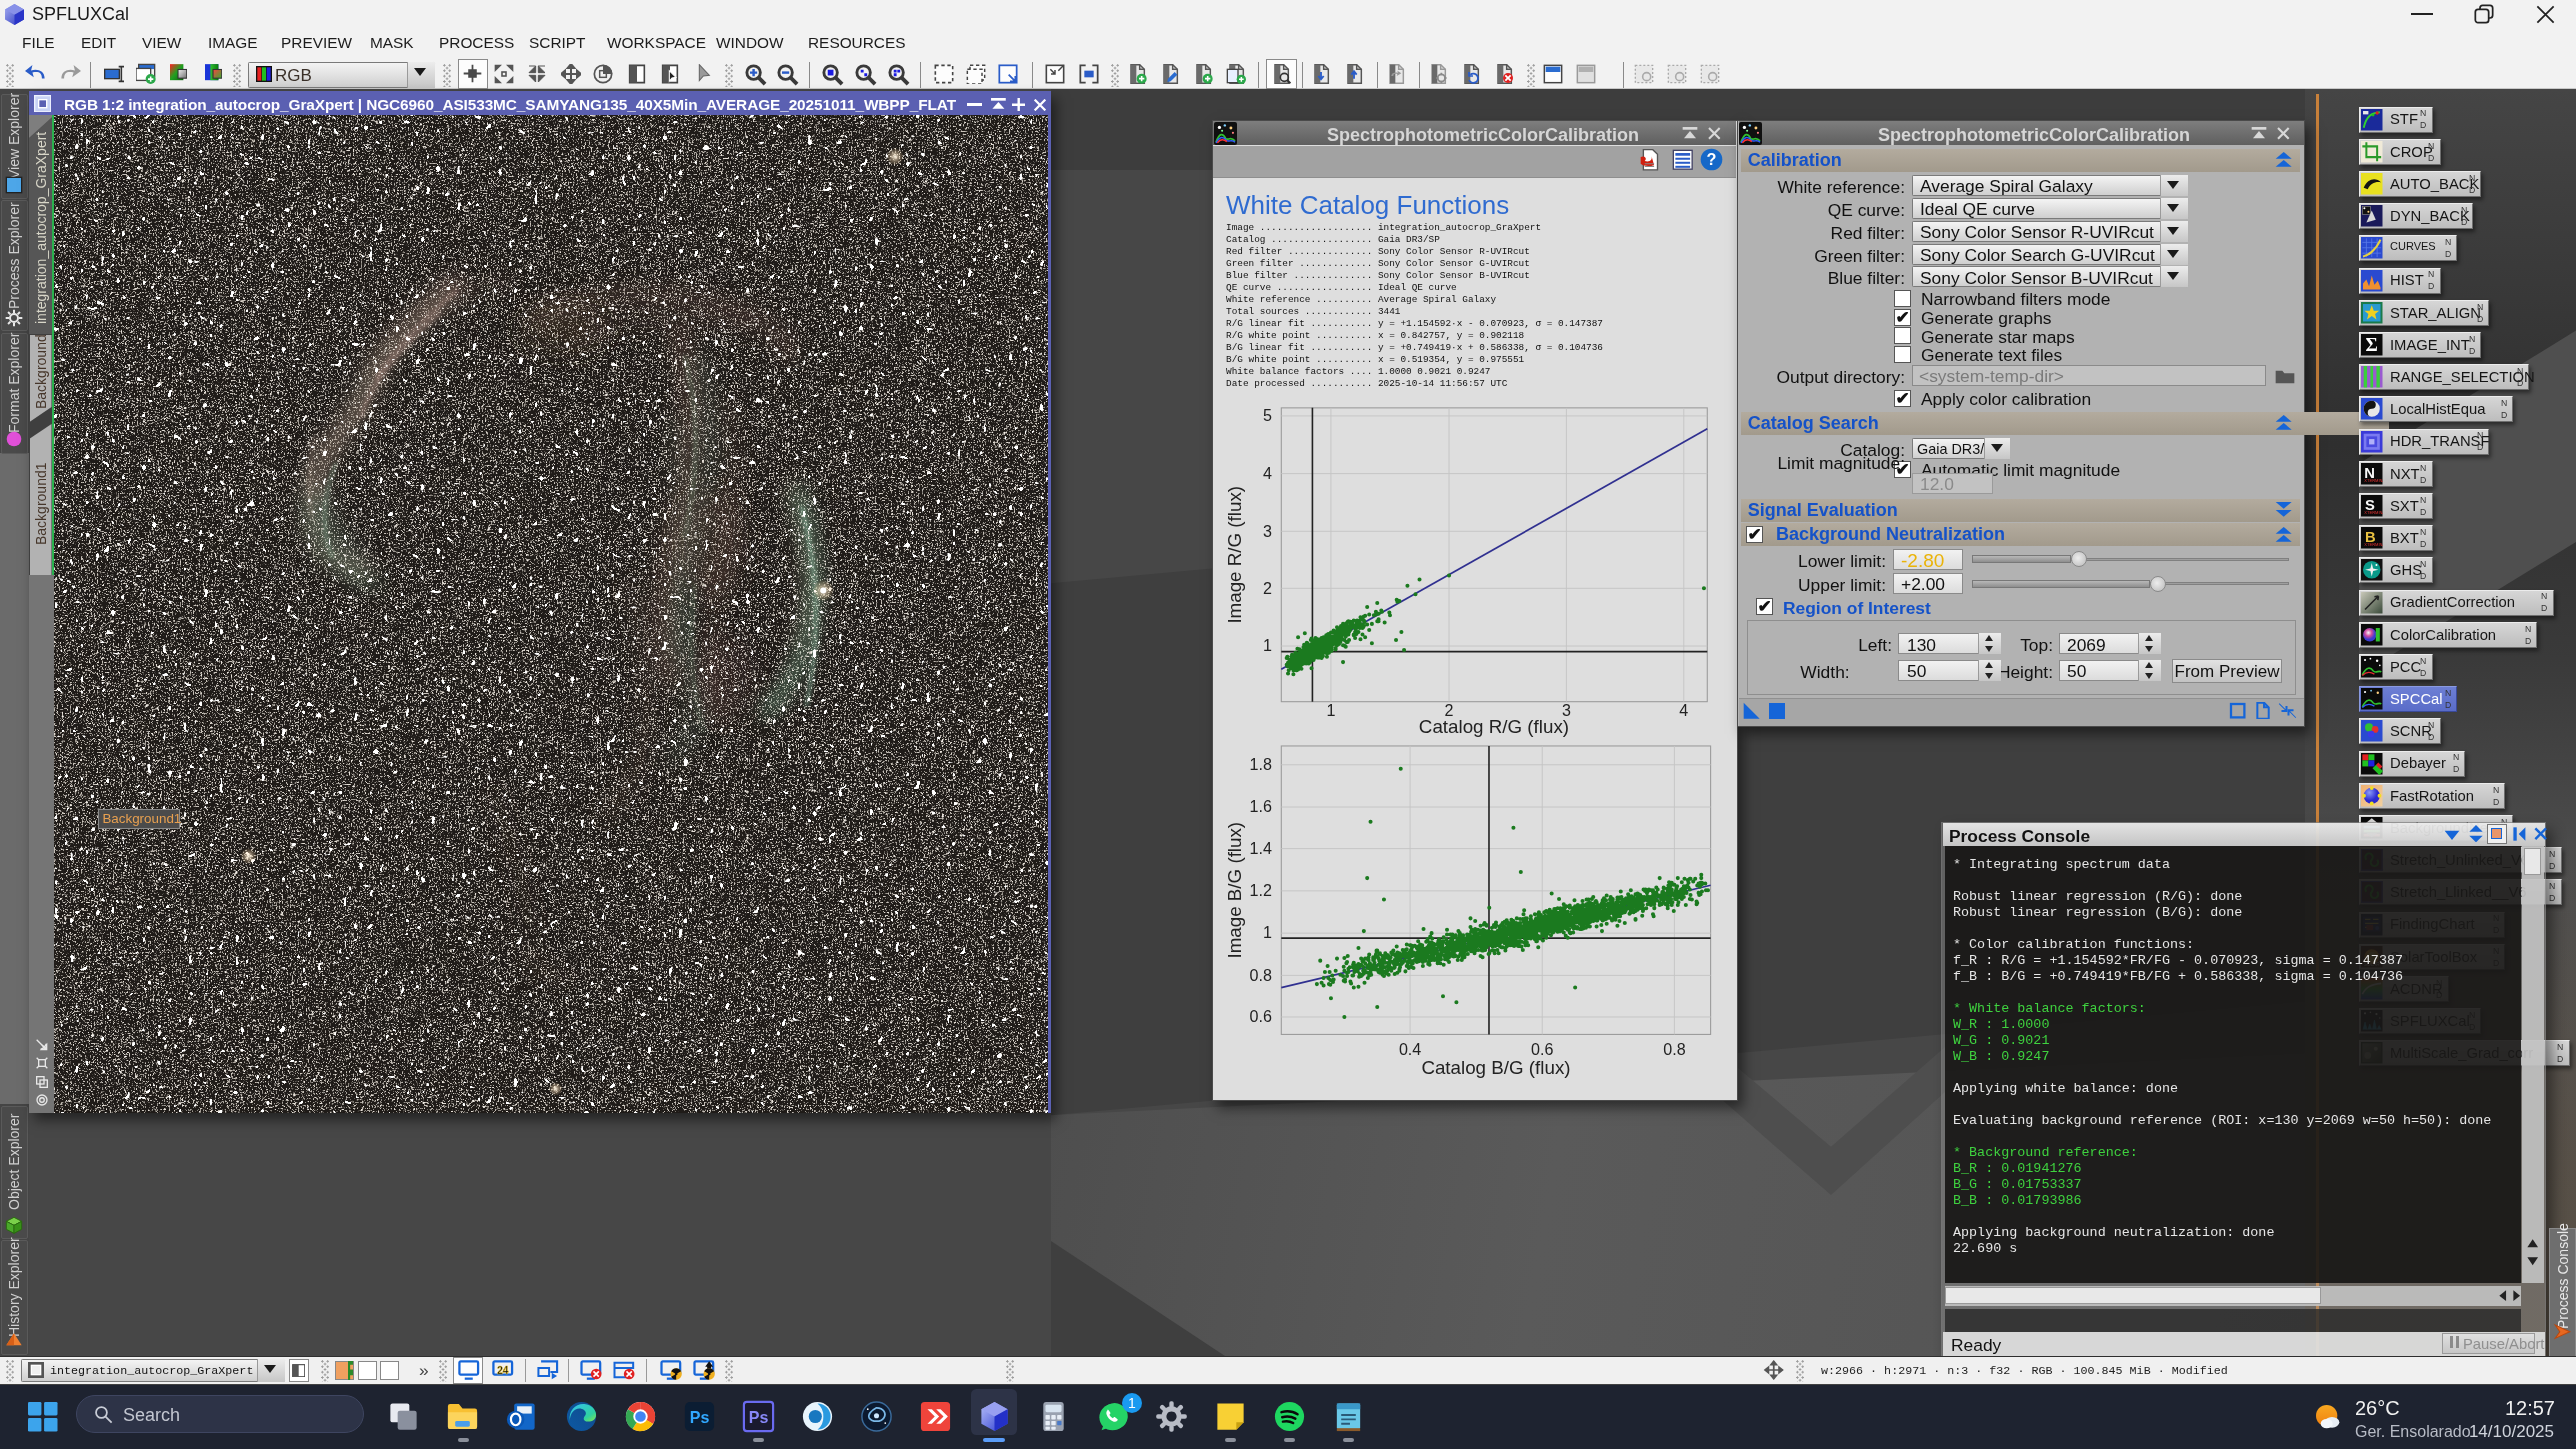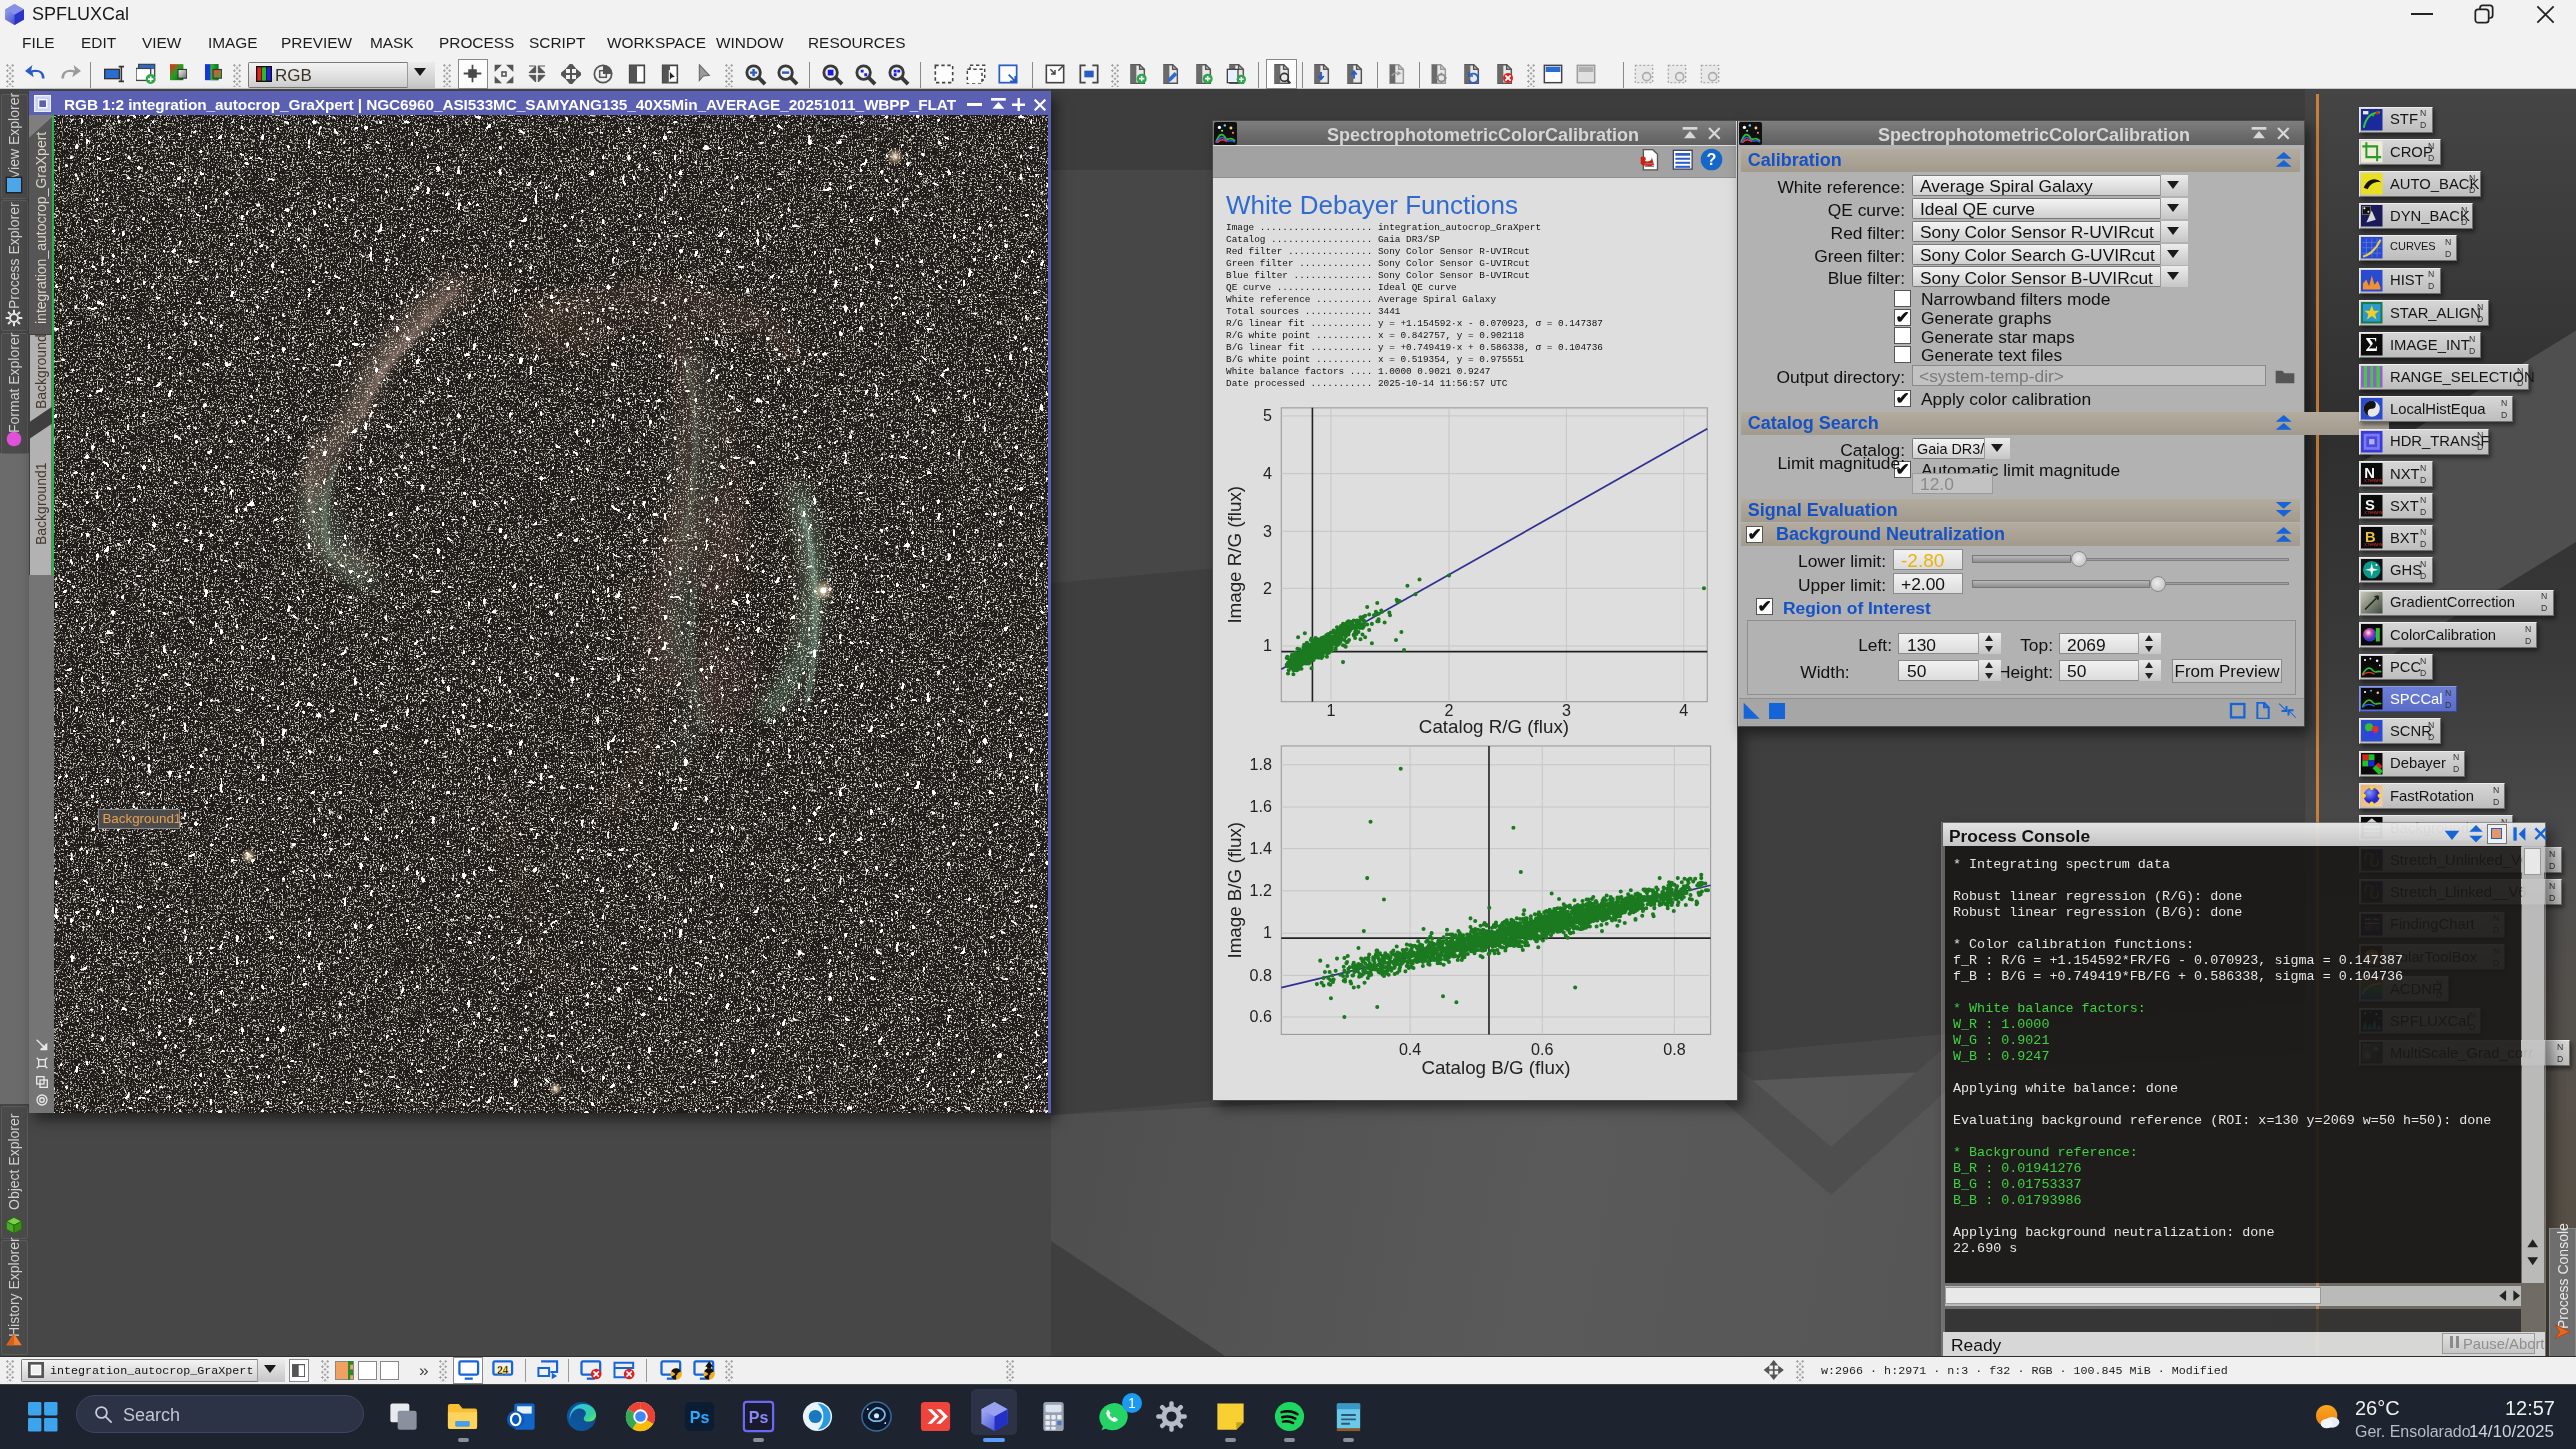--- a/index.html
+++ b/index.html
@@ -527,21 +527,21 @@
     <rect x="2" y="2" width="28" height="28" fill="#fff" stroke="#446" stroke-width="2"></rect>
     <rect x="5" y="6" width="22" height="4" fill="#2a5cc8"></rect>
     <rect x="5" y="13" width="22" height="3" fill="#2a5cc8"></rect>
     <rect x="5" y="19" width="22" height="3" fill="#2a5cc8"></rect>
     <rect x="5" y="25" width="22" height="3" fill="#2a5cc8"></rect>
   </svg>
 <svg class="abs" style="left:1700px;top:148px" width="23" height="23" viewBox="0 0 34 34">
     <circle cx="17" cy="17" r="16" fill="#1668c8"></circle>
     <text x="17" y="25" font-size="24" font-weight="bold" fill="#fff" text-anchor="middle" font-family="Liberation Sans">?</text>
   </svg>
-<div class="abs" style="left:1226px;top:190px;font-size:26px;color:#2f6bd0">White Debayer Functions</div>
+<div class="abs" style="left:1226px;top:190px;font-size:26px;color:#2f6bd0">White Catalog Functions</div>
 <div class="abs mono" style="left:1226px;top:222px;font-size:9.4px;line-height:12px;color:#111;white-space:pre">Image .................... integration_autocrop_GraXpert<br>Catalog .................. Gaia DR3/SP<br>Red filter ............... Sony Color Sensor R-UVIRcut<br>Green filter ............. Sony Color Sensor G-UVIRcut<br>Blue filter .............. Sony Color Sensor B-UVIRcut<br>QE curve ................. Ideal QE curve<br>White reference .......... Average Spiral Galaxy<br>Total sources ............ 3441<br>R/G linear fit ........... y = +1.154592·x - 0.070923, σ = 0.147387<br>R/G white point .......... x = 0.842757, y = 0.902118<br>B/G linear fit ........... y = +0.749419·x + 0.586338, σ = 0.104736<br>B/G white point .......... x = 0.519354, y = 0.975551<br>White balance factors .... 1.0000 0.9021 0.9247<br>Date processed ........... 2025-10-14 11:56:57 UTC</div>
 <svg class="abs" style="left:0;top:0" width="2576" height="1449" viewBox="0 0 3840 2160">
     <rect x="1910" y="608" width="635" height="438" fill="#dedede" stroke="#9a9a9a" stroke-width="1.6"></rect>
     <line x1="1910" y1="963" x2="2545" y2="963" stroke="#c4c4c4" stroke-width="1.4"></line>
     <line x1="1910" y1="877" x2="2545" y2="877" stroke="#c4c4c4" stroke-width="1.4"></line>
     <line x1="1910" y1="792" x2="2545" y2="792" stroke="#c4c4c4" stroke-width="1.4"></line>
     <line x1="1910" y1="706" x2="2545" y2="706" stroke="#c4c4c4" stroke-width="1.4"></line>
     <line x1="1910" y1="620" x2="2545" y2="620" stroke="#c4c4c4" stroke-width="1.4"></line>
     <line x1="1984" y1="608" x2="1984" y2="1046" stroke="#c4c4c4" stroke-width="1.4"></line>
     <line x1="2160" y1="608" x2="2160" y2="1046" stroke="#c4c4c4" stroke-width="1.4"></line>

